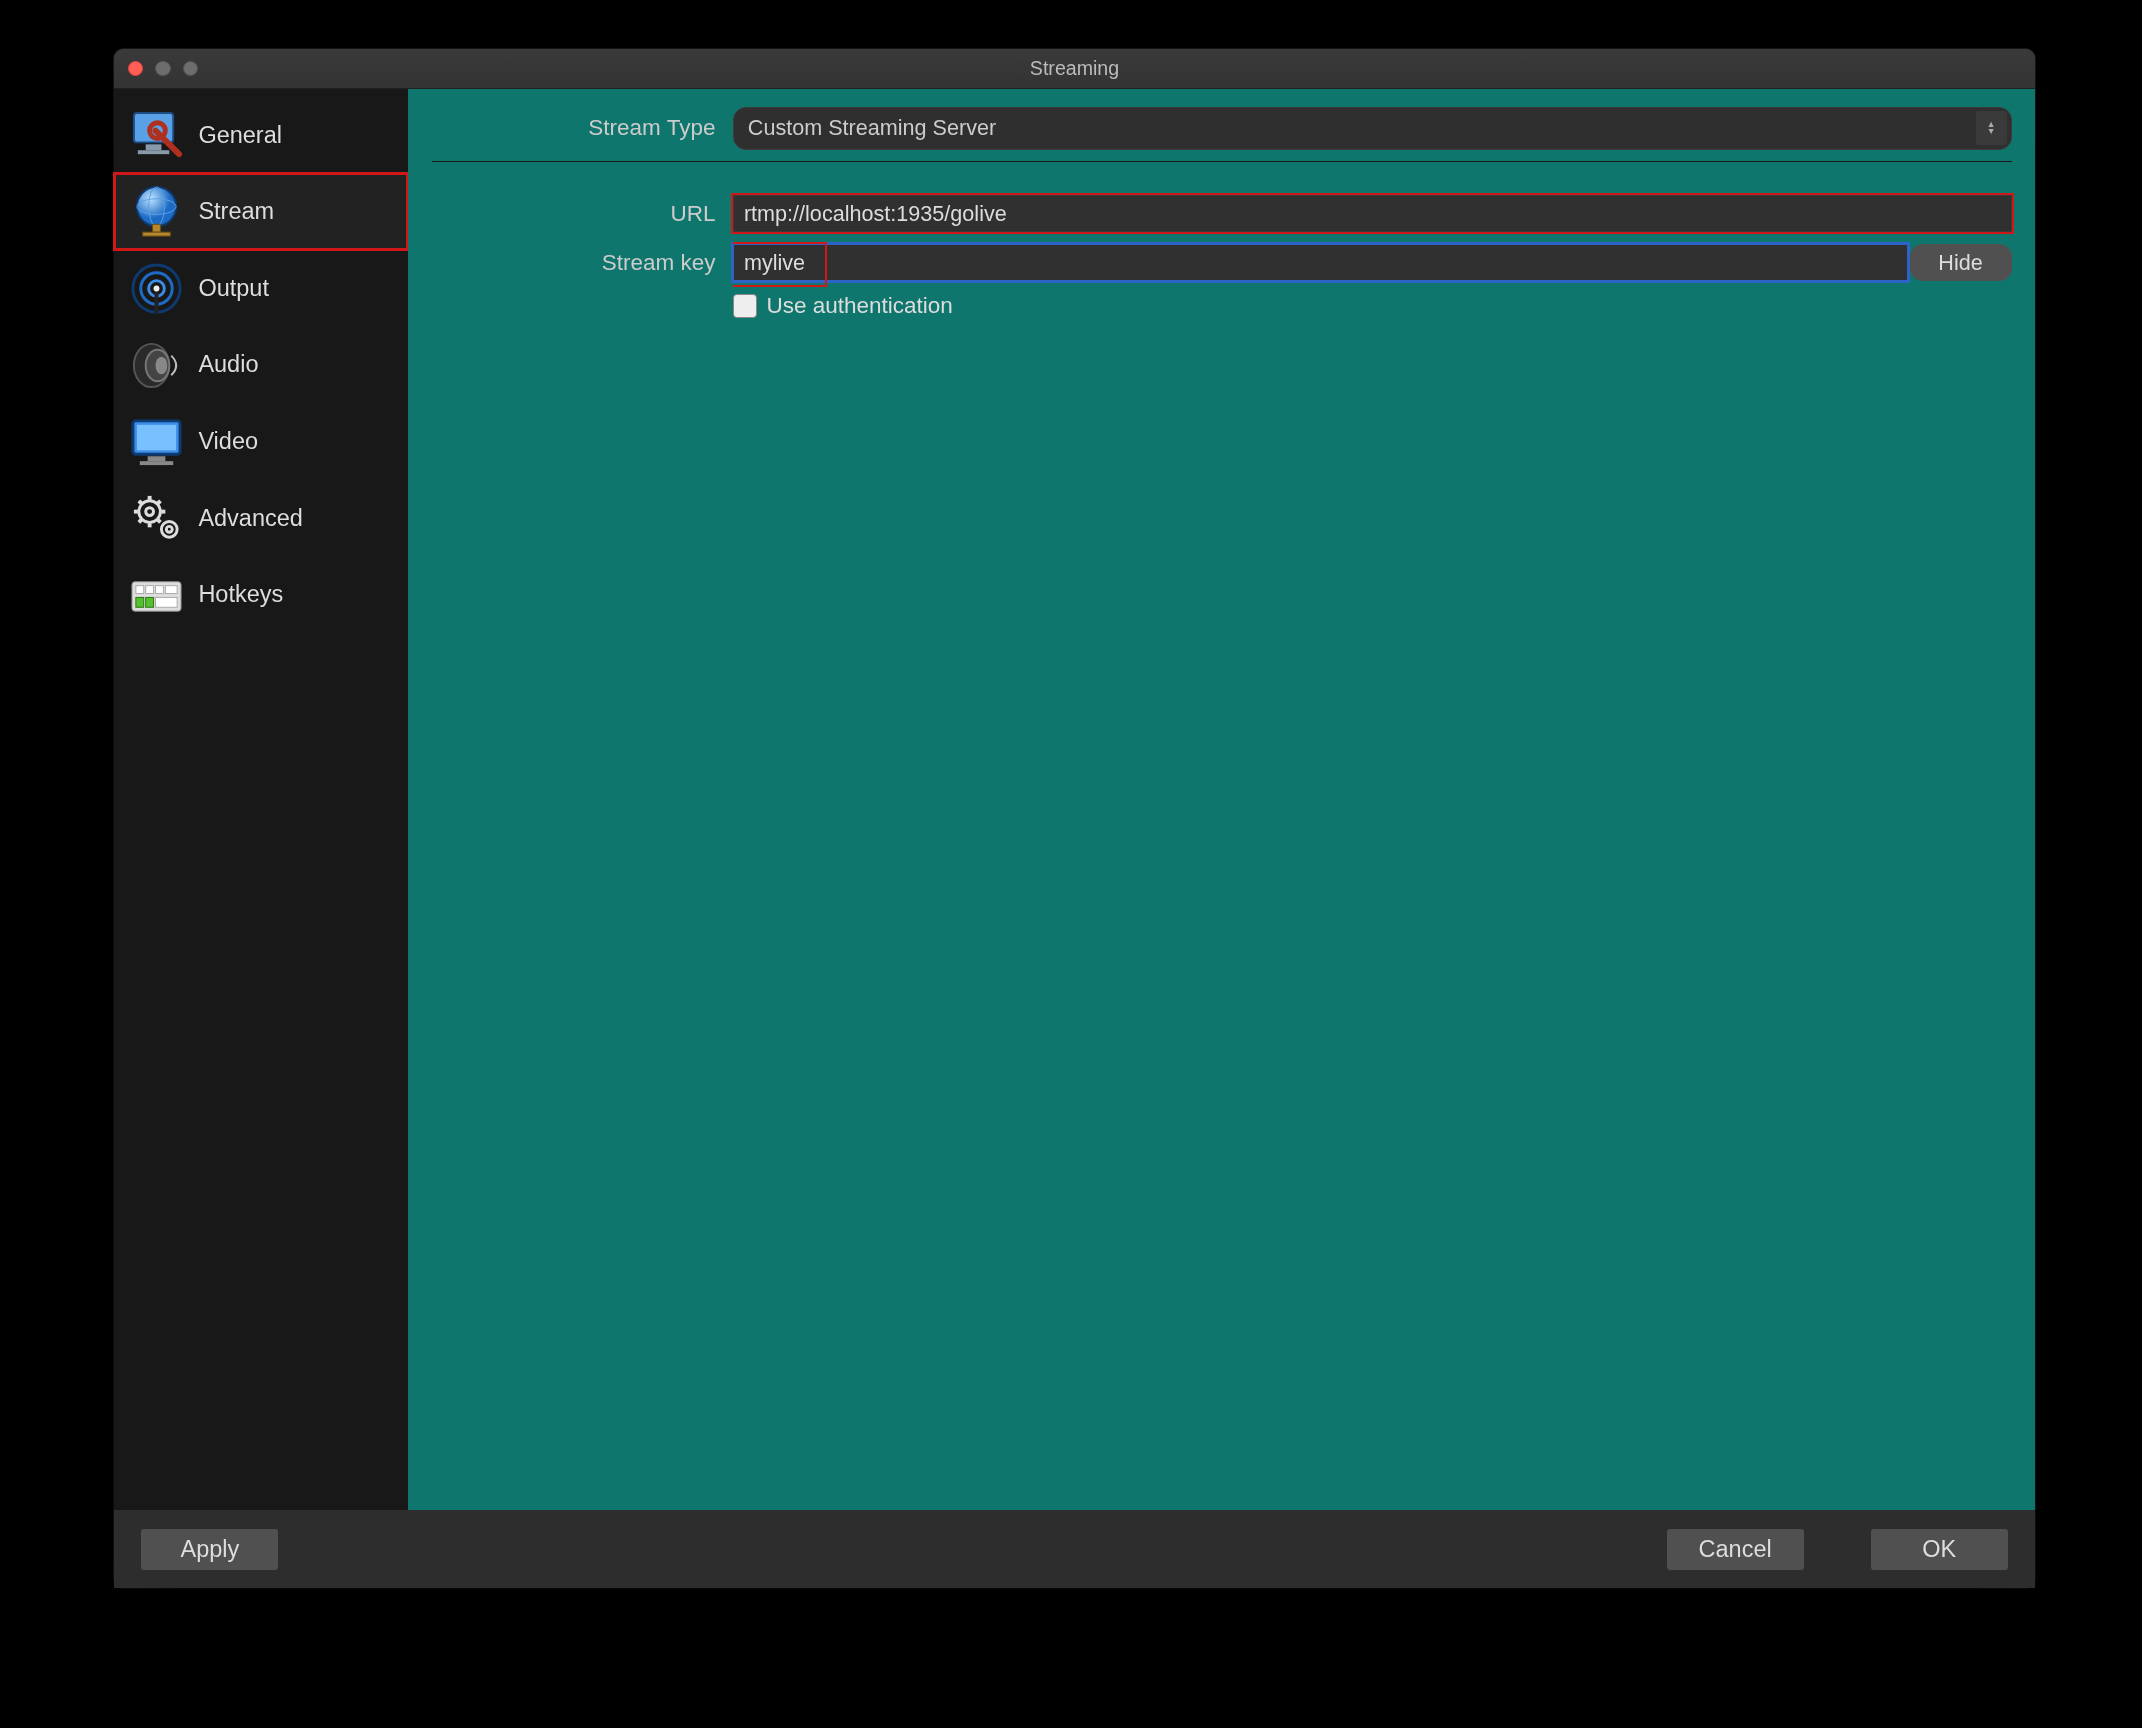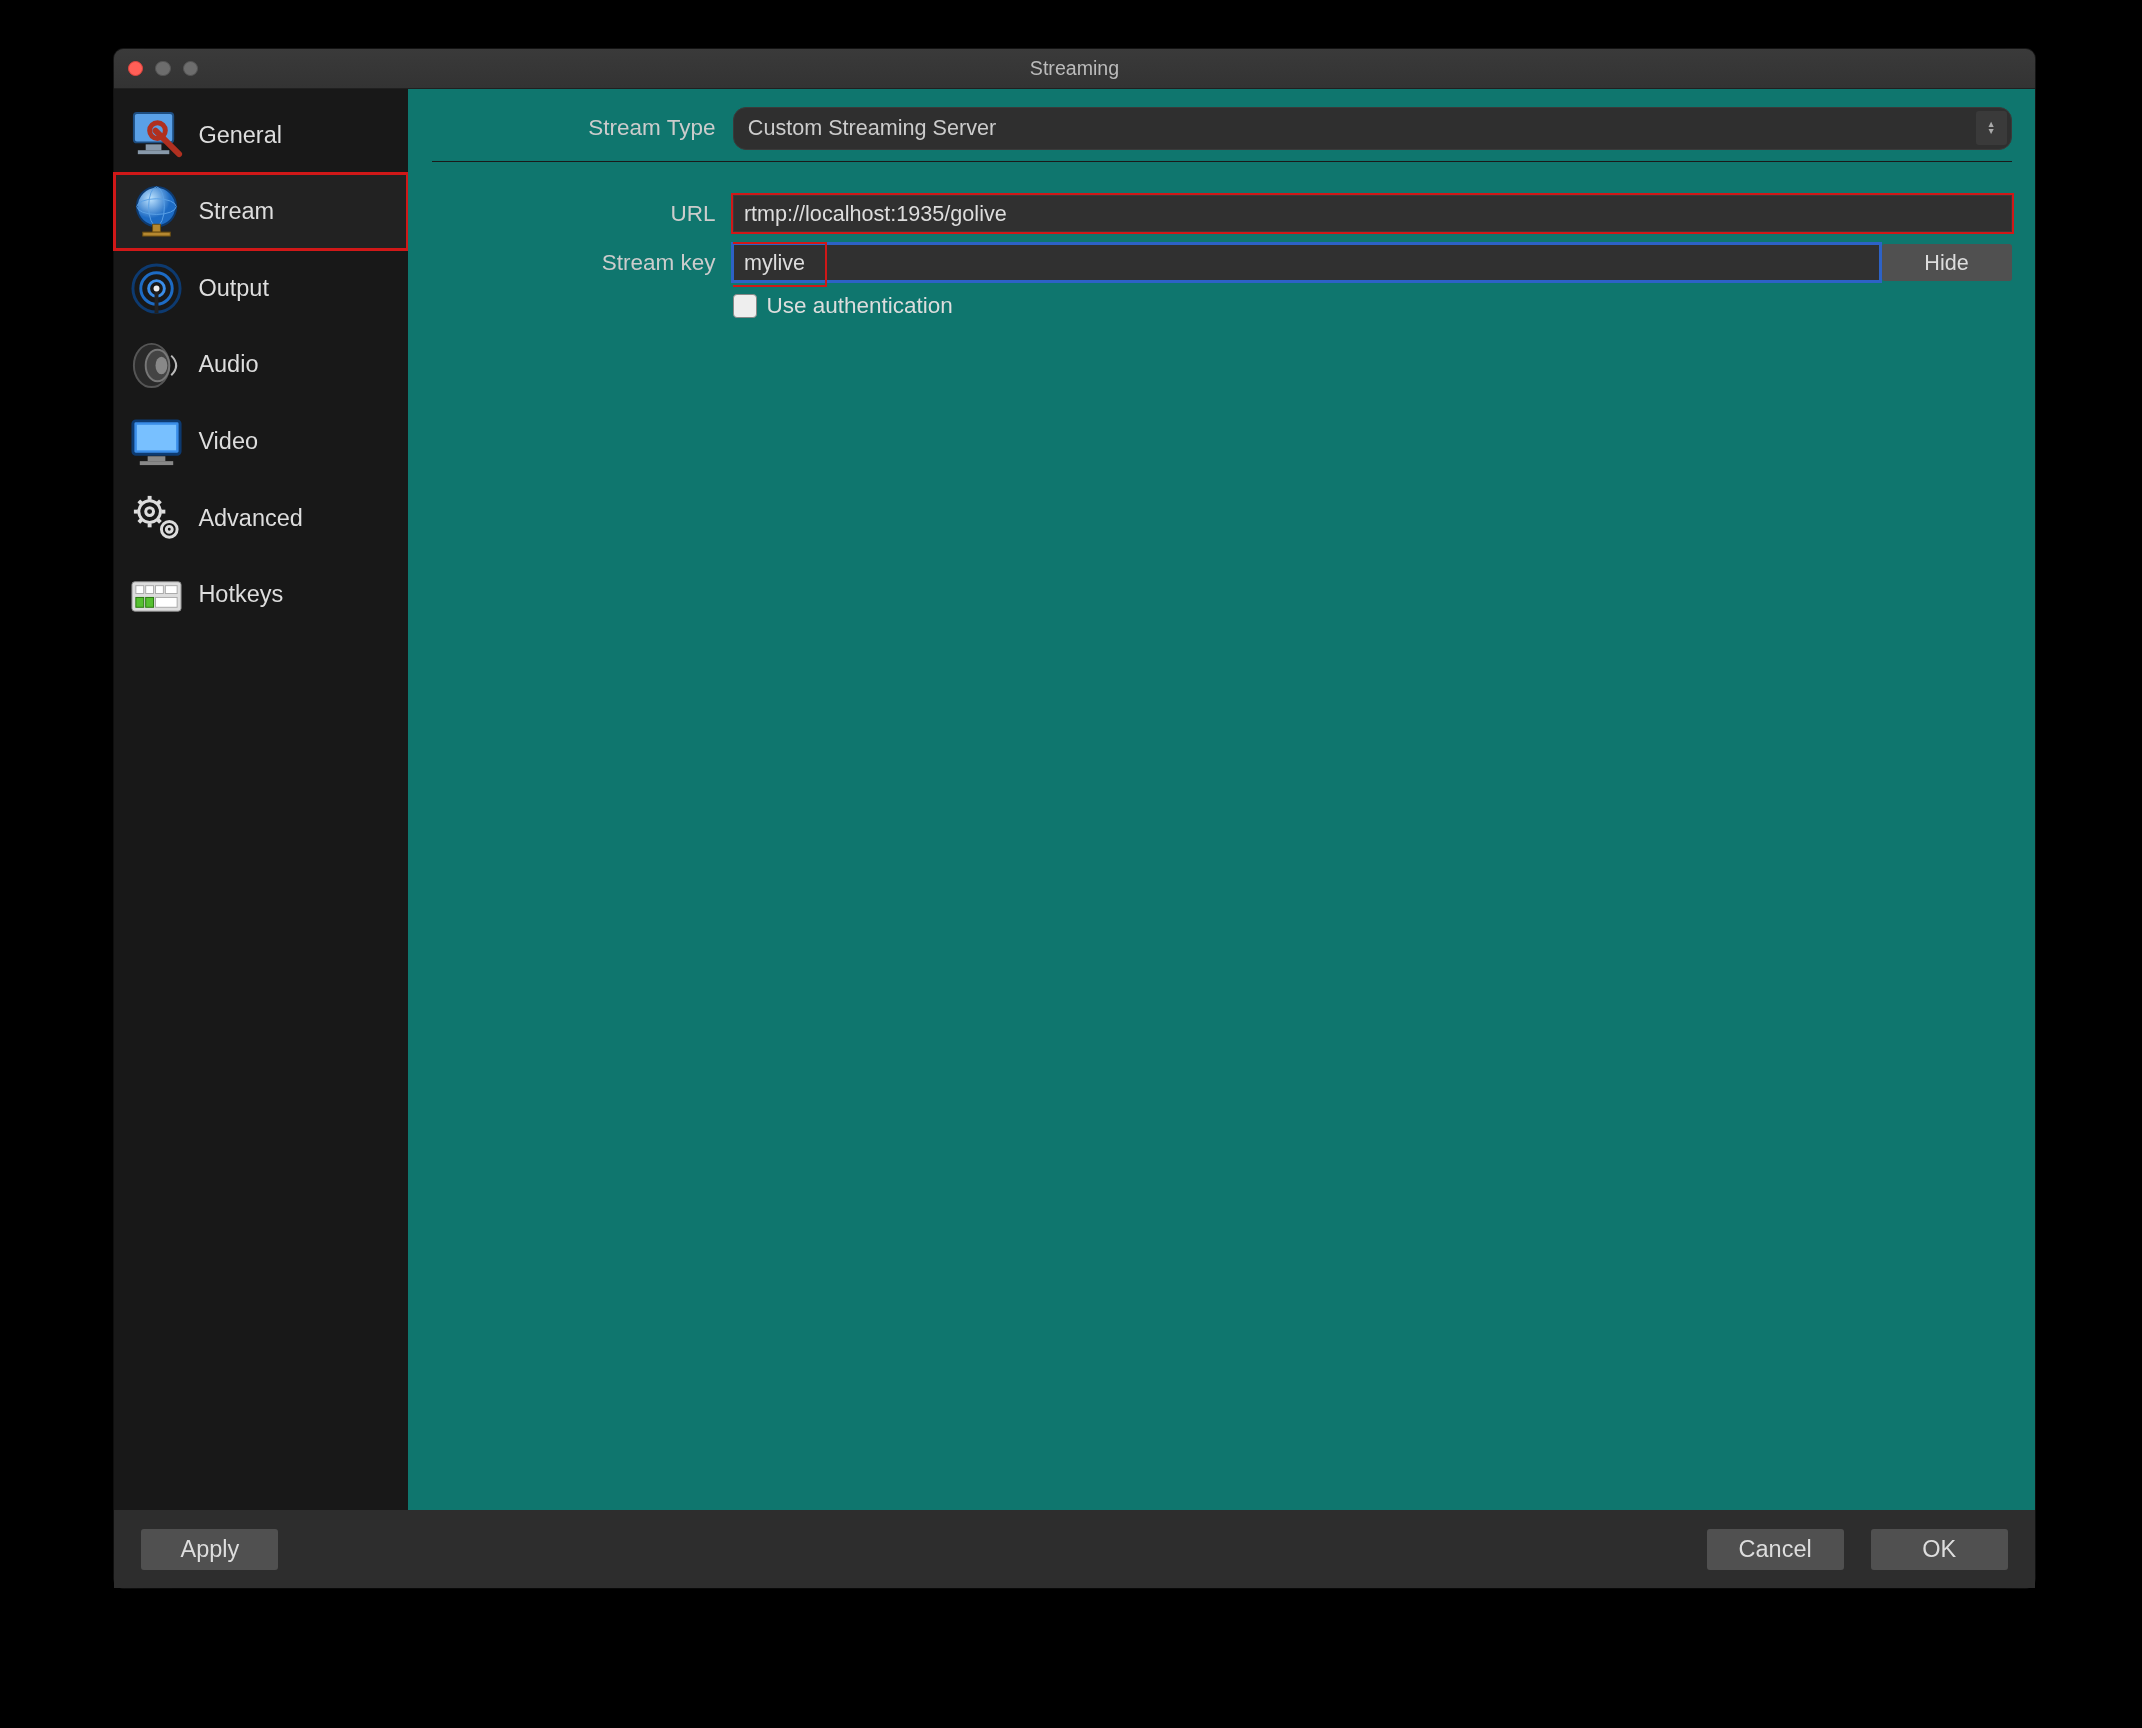--- a/index.html
+++ b/index.html
@@ -23,24 +23,24 @@
 .lbl{width:284px;text-align:right;padding-right:17.6px;color:#ccc;font-size:22.5px;}
 .select{flex:1;height:41px;background:#2f2f2f;border:1px solid #3a3a3a;border-radius:13px;color:#ccc;padding:0 13.7px;font-size:21.6px;display:flex;align-items:center;position:relative;}
 .sel-arrows{position:absolute;right:3.9px;top:3.9px;bottom:3.9px;width:31px;background:#3a3a3a;border-radius:2.9px;display:flex;flex-direction:column;align-items:center;justify-content:center;font-size:8.8px;color:#aaa;gap:0px;line-height:6.9px;}
 .divider{border-top:1px solid #1a1a1a;margin:11.8px 0 33px 0;}
 .input{flex:1;height:37px;background:#303030;border:1px solid #3a3a3a;color:#ddd;padding:0 9.8px;font-size:21.6px;border-radius:0;box-sizing:border-box;}
 .input.hl-red{outline:2.9px solid #d01818;outline-offset:0;}
 .input.hl-blue{outline:2.9px solid #2d62c6;border:1px solid #2d62c6;}
 .partial-red{position:relative;}
 .partial-red::after{content:"";position:absolute;left:0;top:-2px;width:92px;height:calc(100% + 3.9px);border:2.9px solid #d01818;border-left:none;pointer-events:none;}
 .btn{background:#505050;color:#ddd;border:none;border-radius:2.9px;font-size:21.6px;cursor:pointer;padding:0 13.7px;height:37px;}
-.hide-btn{width:130px;margin-left:2px;}
+.hide-btn{width:102px;margin-left:2px;border-radius:13px;}
 .chk{width:21.6px;height:21.6px;background:#eee;border:1px solid #888;border-radius:3.9px;margin-right:9.8px;}
 .chk-label{font-size:22.5px;color:#ddd;}
-.footer{height:78px;background:#2d2d2d;display:flex;align-items:center;padding:0 27.4px;box-sizing:border-box;}
+.footer{height:78px;background:#2d2d2d;display:flex;align-items:center;padding:0 27.4px;box-sizing:border-box;gap:40px;}
 .footer .btn{width:137px;height:41px;font-size:23.5px;}
 .footer-spacer{flex:1;}
 svg{display:block;}
 </style>
 </head>
 <body>
 
 <div class="screen">
   <div class="window-shadow">
 

